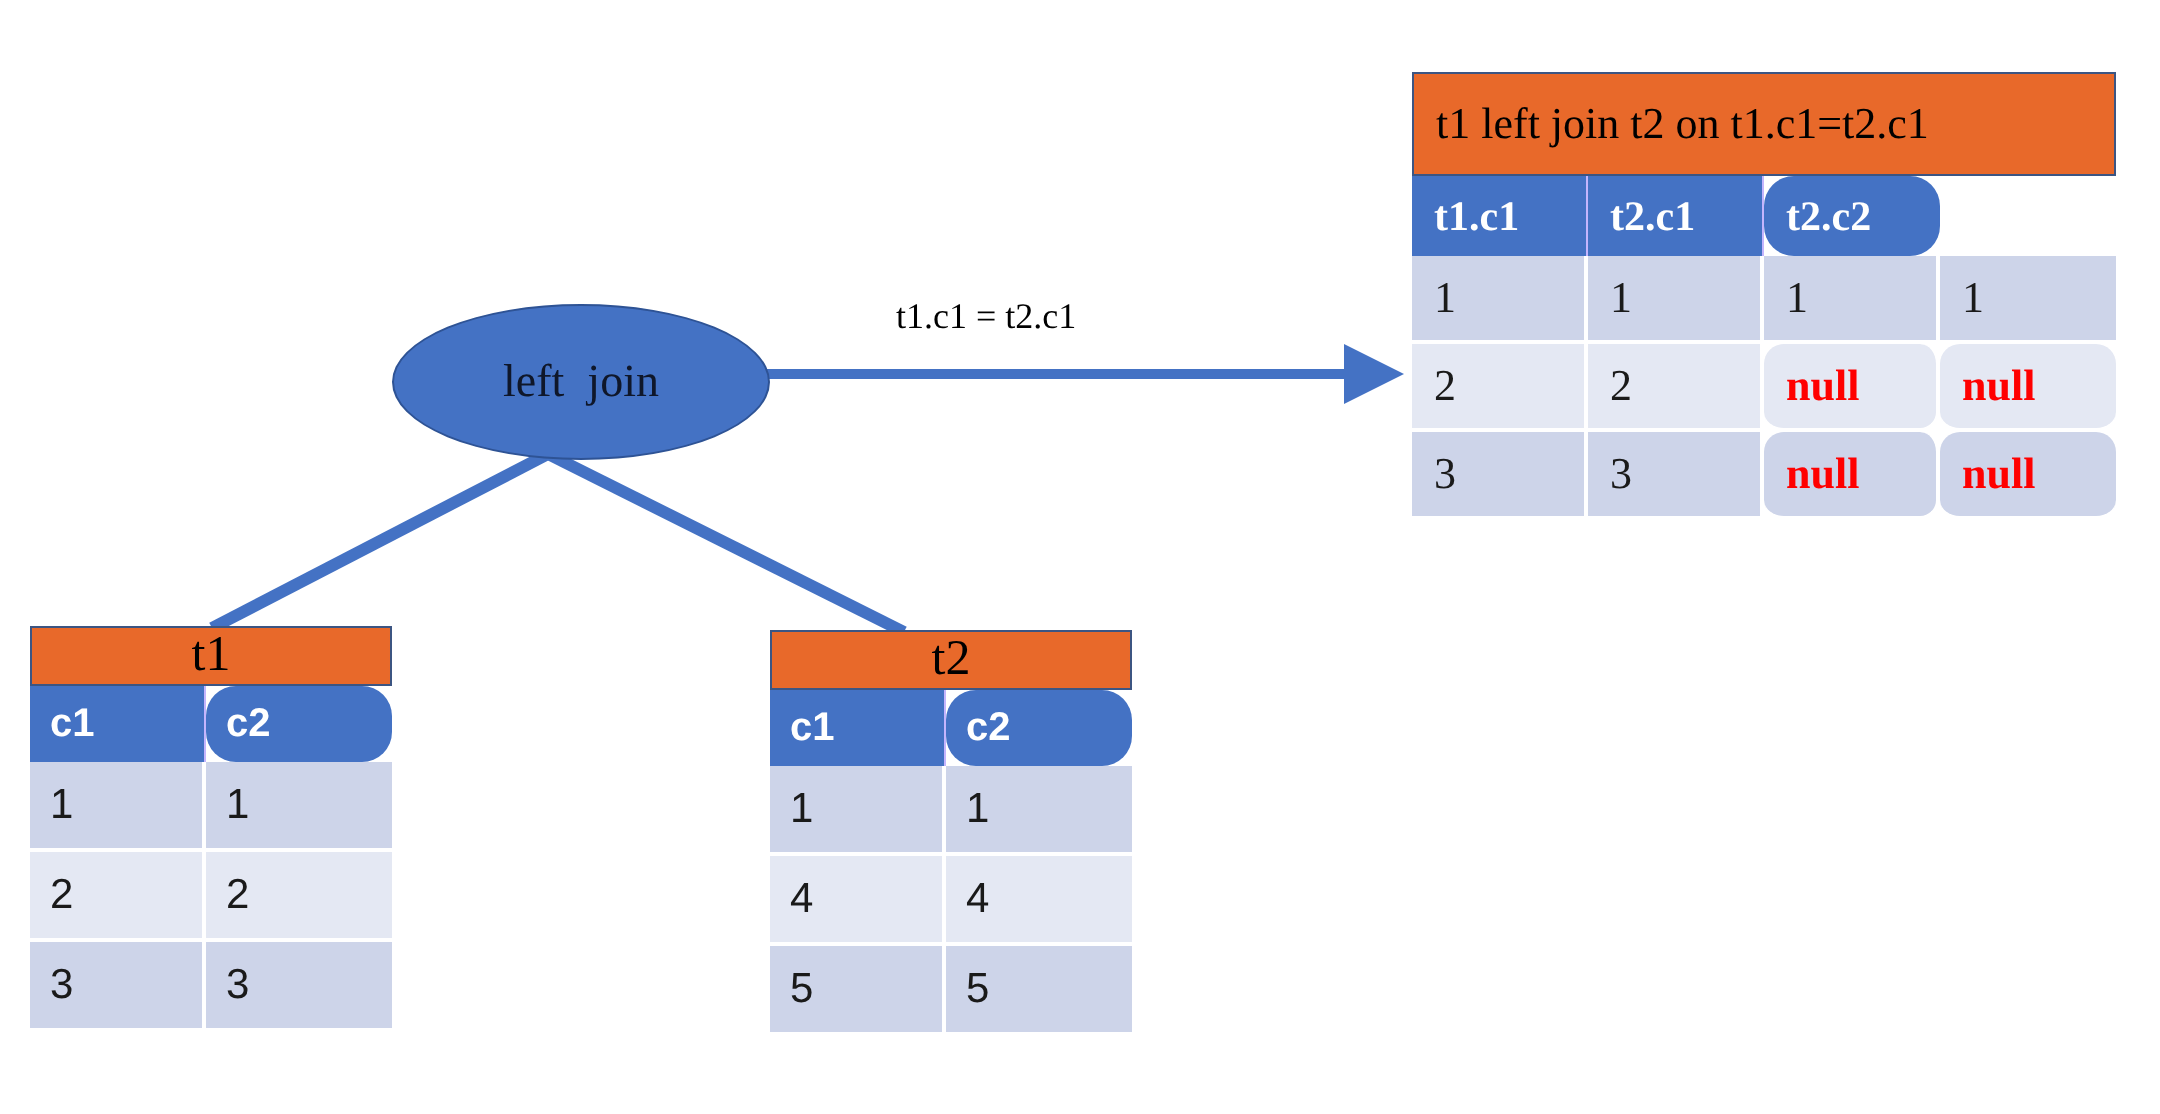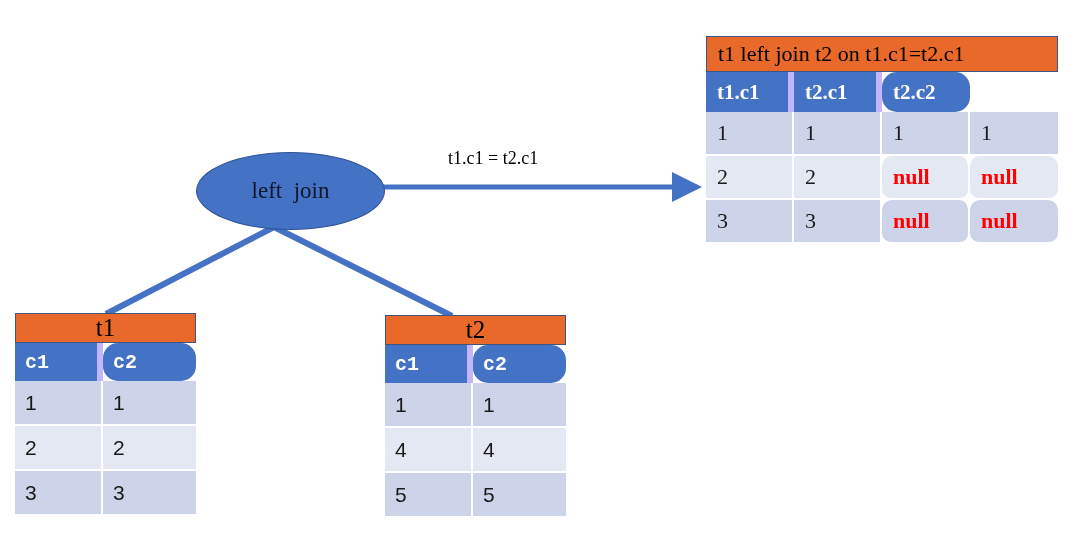--- a/index.html
+++ b/index.html
@@ -45,21 +45,21 @@
     display: flex;
     box-sizing: border-box;
   }
   .tbl-head .cell {
     box-sizing: border-box;
     background: #4472C4;
     color: #ffffff;
     font-weight: bold;
     display: flex;
     align-items: center;
-    border-right: 6px solid #c4b5fd;
+    border-right: 1px solid #c4b5fd;
   }
   .tbl-head .cell:last-child { border-right: none; border-radius: 15px; }
   .tbl-row {
     display: flex;
     box-sizing: border-box;
   }
   .tbl-row .cell {
     box-sizing: border-box;
     display: flex;
     align-items: center;
@@ -76,35 +76,35 @@
     border-radius: 10px;
   }
 
   
   .src .tbl-caption {
     height: 30px;
     font-size: 25px;
   }
   .src .tbl-head .cell {
     height: 38px;
-    font-family: Liberation Mono, monospace;
+    font-family: Liberation Sans, sans-serif;
     font-size: 20px;
     padding-left: 10px;
   }
   .src .tbl-row .cell {
     height: 45px;
     font-family: "Liberation Sans", sans-serif;
     font-size: 21px;
     padding-left: 10px;
   }
 
   
   .res { left: 706px; top: 36px; width: 352px; }
   .res .tbl-caption {
-    height: 36px;
+    height: 52px;
     font-size: 22px;
     justify-content: flex-start;
     padding-left: 11px;
   }
   .res .tbl-head .cell {
     height: 40px;
     width: 88px;
     font-family: "Liberation Serif", serif;
     font-size: 21px;
     padding-left: 11px;

